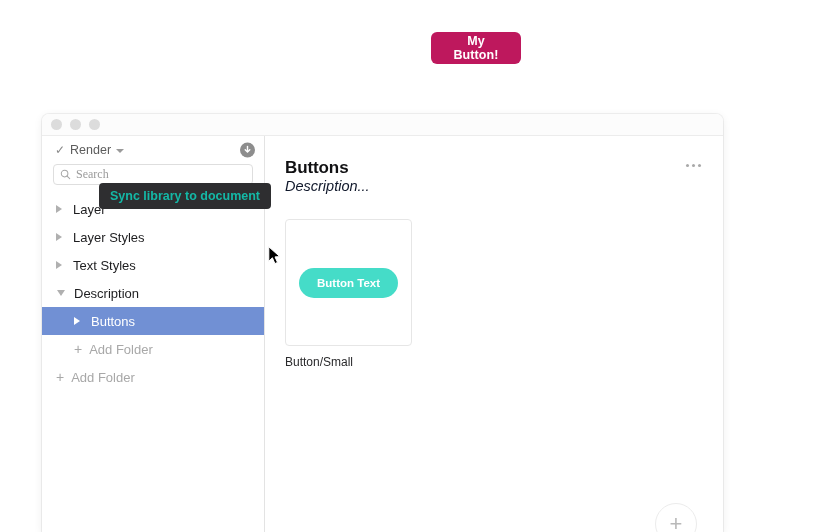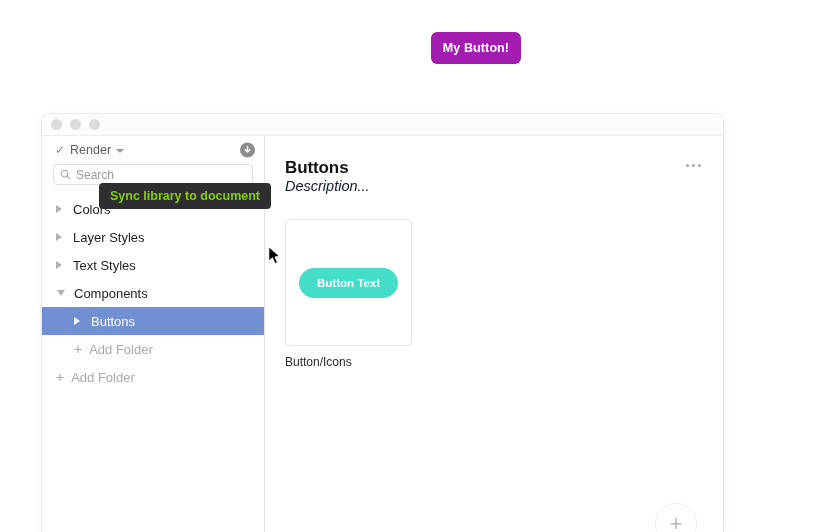--- a/index.html
+++ b/index.html
@@ -16,32 +16,32 @@
     -webkit-font-smoothing: antialiased;
   }
 
   
   .top-button {
     position: absolute;
     left: 431px;
     top: 32px;
     width: 90px;
     height: 32px;
-    background: #a21caf;
+    background: #be185d;
     border: none;
     border-radius: 6px;
     color: #ffffff;
     font-family: "Liberation Sans", sans-serif;
     font-size: 12.5px;
     font-weight: bold;
     letter-spacing: 0.1px;
     display: flex;
     align-items: center;
     justify-content: center;
-    padding: 5px;
+    padding: 12px;
     cursor: pointer;
   }
 
   
   .app-window {
     position: absolute;
     left: 42px;
     top: 114px;
     width: 681px;
     height: 420px;
@@ -123,20 +123,21 @@
     background: #8d8d8d;
     display: flex;
     align-items: center;
     justify-content: center;
     cursor: pointer;
   }
   .sync-icon svg { display: block; }
 
   .search-row {
     padding: 0 11px;
+    font-family: Liberation Serif, serif;
   }
   .search-box {
     height: 21px;
     background: #ffffff;
     border: 1px solid #dedede;
     border-radius: 4px;
     display: flex;
     align-items: center;
     padding: 0 6px;
     box-sizing: border-box;
@@ -205,21 +206,21 @@
     margin-right: 7px;
     line-height: 1;
   }
 
   
   .tooltip {
     position: absolute;
     left: 57px;
     top: 47px;
     background: #2e2e30;
-    color: #84cc16;
+    color: #14b8a6;
     font-size: 12.5px;
     font-weight: bold;
     border-radius: 4px;
     padding: 6px 11px;
     white-space: nowrap;
     z-index: 50;
     pointer-events: none;
   }
 
   
@@ -362,33 +363,33 @@
           <circle cx="5" cy="5" r="3.6" fill="none" stroke="#a5a5a5" stroke-width="1.1"></circle>
           <line x1="7.7" y1="7.7" x2="10.6" y2="10.6" stroke="#a5a5a5" stroke-width="1.1" stroke-linecap="round"></line>
         </svg>
         <span class="search-placeholder">Search</span>
       </div>
     </div>
 
     <div class="tree">
       <div class="tree-row">
         <span class="disclosure"></span>
-        <span>Colors</span>
+        <span>Layer</span>
       </div>
       <div class="tree-row">
         <span class="disclosure"></span>
         <span>Layer Styles</span>
       </div>
       <div class="tree-row">
         <span class="disclosure"></span>
         <span>Text Styles</span>
       </div>
       <div class="tree-row">
         <span class="disclosure open"></span>
-        <span>Components</span>
+        <span>Description</span>
       </div>
       <div class="tree-row indent-1 selected">
         <span class="disclosure"></span>
         <span>Buttons</span>
       </div>
 
       <div class="add-row indent-1">
         <span class="plus-glyph">+</span>
         <span>Add Folder</span>
       </div>
@@ -410,21 +411,21 @@
         <span class="more-dot"></span>
       </div>
     </div>
 
     <div class="description">Description...</div>
 
     <div class="card-grid">
       <div class="component-card">
         <button class="pill-button">Button Text</button>
       </div>
-      <div class="card-caption">Button/Icons</div>
+      <div class="card-caption">Button/Small</div>
     </div>
 
     <button class="add-component">
       <span class="add-component-plus">+</span>
     </button>
   </div>
 </div>
 
 <svg class="cursor" viewBox="0 0 13 19">
   <polygon points="0.8,0.8 0.8,15.2 4.4,11.8 6.9,17.6 9.5,16.4 7.0,10.9 11.8,10.6" fill="#000000" stroke="#ffffff" stroke-width="1"></polygon>

